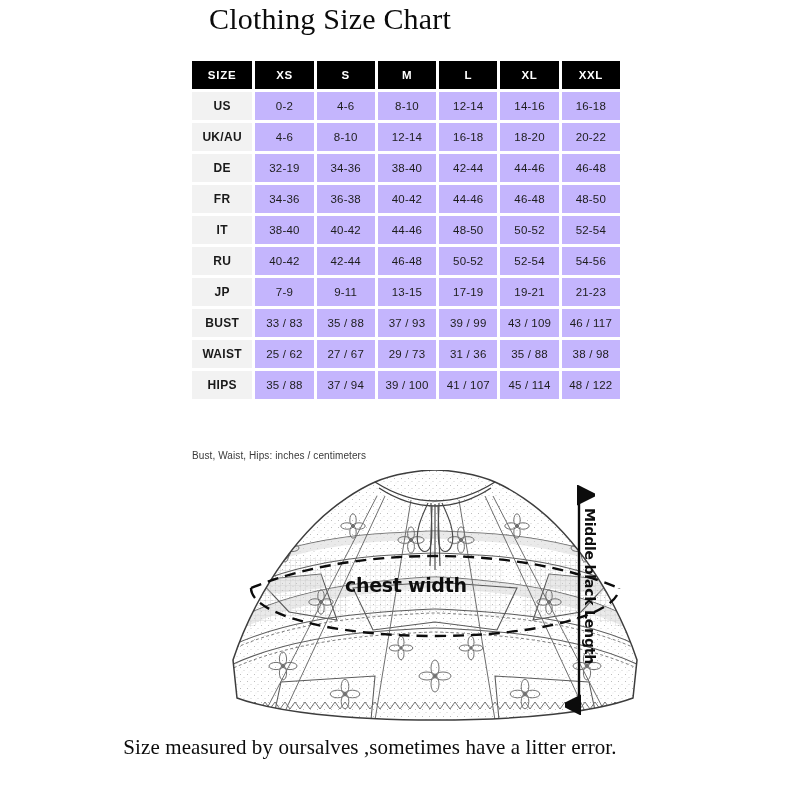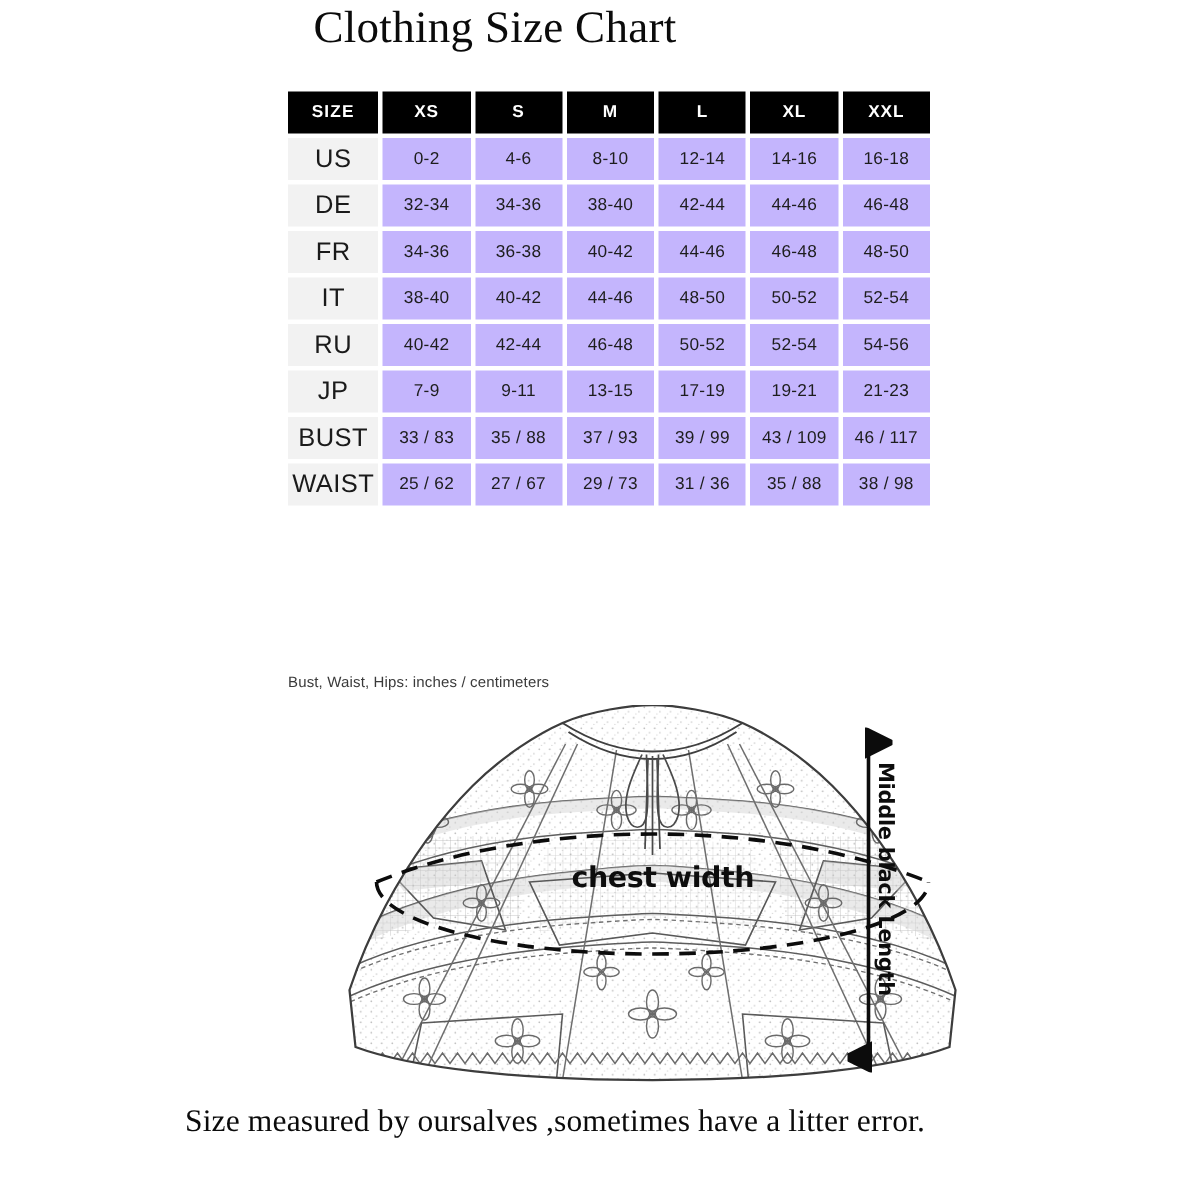--- a/index.html
+++ b/index.html
@@ -57,22 +57,22 @@
     color: #ffffff;
     font-size: 11.5px;
     font-weight: 700;
     letter-spacing: 0.6px;
   }
   .size-table th.col-size {
     letter-spacing: 0.8px;
   }
   .size-table td.rowlabel {
     background: #f2f2f2;
-    font-weight: 400;
-    font-size: 17px;
+    font-weight: 700;
+    font-size: 12px;
     color: #1a1a1a;
     letter-spacing: 0.3px;
   }
   .size-table td.val {
     background: #c4b5fd;
     font-weight: 400;
     font-size: 11.5px;
     color: #1d1d1d;
   }
   .col-first { width: 60px; }
@@ -102,21 +102,20 @@
   .chest-label {
     position: absolute;
     left: 345px;
     top: 574px;
     font-family: "DejaVu Sans", sans-serif;
     font-size: 19px;
     font-weight: 700;
     color: #0d0d0d;
     letter-spacing: -0.3px;
     white-space: nowrap;
-    margin-left: 36px;
   }
   .length-label {
     position: absolute;
     left: 598px;
     top: 508px;
     font-family: "DejaVu Sans", sans-serif;
     font-size: 14px;
     font-weight: 700;
     color: #0d0d0d;
     letter-spacing: -0.2px;
@@ -169,22 +168,31 @@
     <tr>
       <td class="rowlabel">US</td>
       <td class="val">0-2</td>
       <td class="val">4-6</td>
       <td class="val">8-10</td>
       <td class="val">12-14</td>
       <td class="val">14-16</td>
       <td class="val">16-18</td>
     </tr>
     <tr>
+      <td class="rowlabel">UK/AU</td>
+      <td class="val">4-6</td>
+      <td class="val">8-10</td>
+      <td class="val">12-14</td>
+      <td class="val">16-18</td>
+      <td class="val">18-20</td>
+      <td class="val">20-22</td>
+    </tr>
+    <tr>
       <td class="rowlabel">DE</td>
-      <td class="val">32-34</td>
+      <td class="val">32-19</td>
       <td class="val">34-36</td>
       <td class="val">38-40</td>
       <td class="val">42-44</td>
       <td class="val">44-46</td>
       <td class="val">46-48</td>
     </tr>
     <tr>
       <td class="rowlabel">FR</td>
       <td class="val">34-36</td>
       <td class="val">36-38</td>
@@ -230,20 +238,29 @@
       <td class="val">46 / 117</td>
     </tr>
     <tr>
       <td class="rowlabel">WAIST</td>
       <td class="val">25 / 62</td>
       <td class="val">27 / 67</td>
       <td class="val">29 / 73</td>
       <td class="val">31 / 36</td>
       <td class="val">35 / 88</td>
       <td class="val">38 / 98</td>
+    </tr>
+    <tr>
+      <td class="rowlabel">HIPS</td>
+      <td class="val">35 / 88</td>
+      <td class="val">37 / 94</td>
+      <td class="val">39 / 100</td>
+      <td class="val">41 / 107</td>
+      <td class="val">45 / 114</td>
+      <td class="val">48 / 122</td>
     </tr>
   </tbody>
 </table>
 
 <div class="table-note">Bust, Waist, Hips: inches / centimeters</div>
 
 <div class="illustration">
   <svg width="420" height="255" viewBox="0 0 420 255" xmlns="http://www.w3.org/2000/svg">
     <defs>
 

